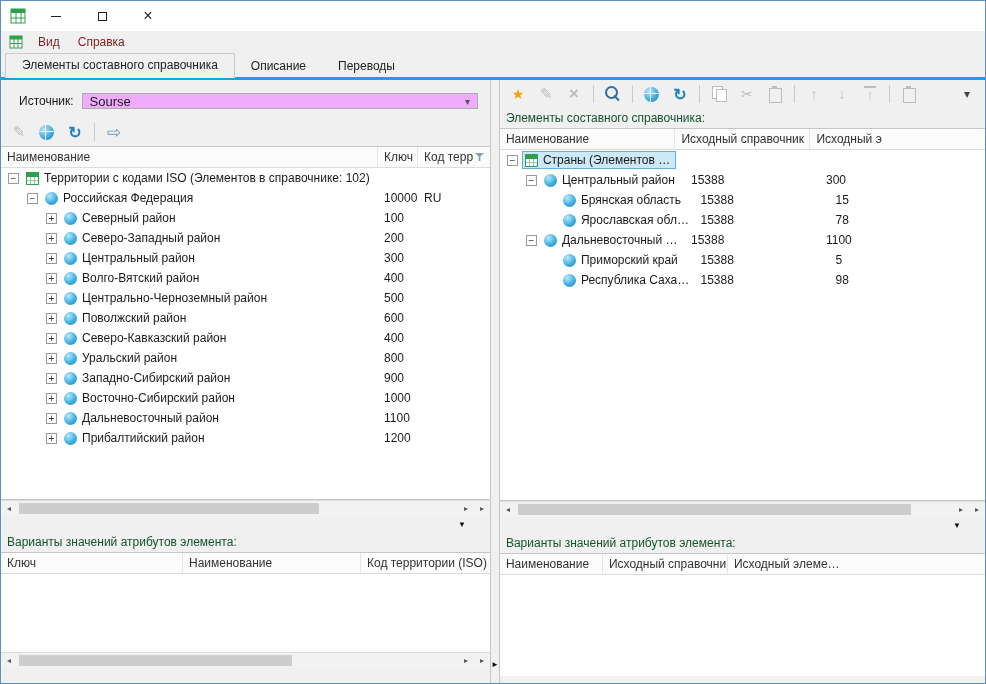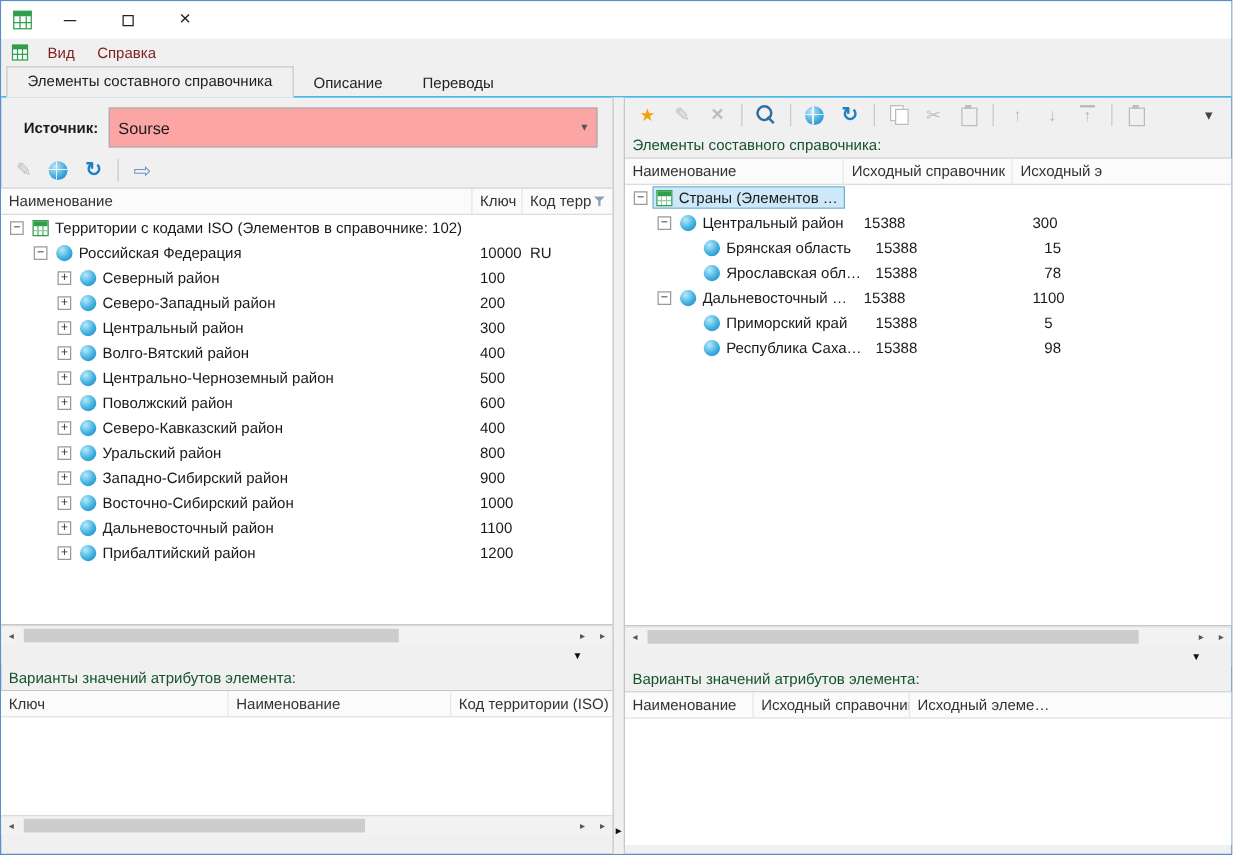--- a/index.html
+++ b/index.html
@@ -15,35 +15,35 @@
   .glyph-min{width:10px;height:1px;background:#222}
   .glyph-max{width:9px;height:9px;border:1px solid #222;background:transparent}
   .glyph-close{font-size:16px;line-height:16px}
 
   
   .menubar{flex:0 0 22px;display:flex;align-items:center;background:#f0f0f0;padding-left:6px}
   .menu-app{margin:0 6px 0 2px;display:flex}
   .menu-item{padding:3px 9px;color:#7f1d1d}
 
   
-  .tabs{flex:0 0 25px;display:flex;align-items:flex-end;background:#f0f0f0;border-bottom:1px solid #0ea5e9;padding-left:4px}
+  .tabs{flex:0 0 25px;display:flex;align-items:flex-end;background:#f0f0f0;border-bottom:3px solid #0ea5e9;padding-left:4px}
   .tab{padding:4px 16px 5px;color:#222;margin-bottom:-1px}
   .tab.active{background:#f0f0f0;border:1px solid #c8c8c8;border-bottom:1px solid #f0f0f0}
 
   
   .content{flex:1;display:flex;min-height:0}
   .panel{display:flex;flex-direction:column;min-width:0;min-height:0}
   .panel.left{flex:0 0 489px}
   .panel.right{flex:1}
   .splitter{flex:0 0 8px;background:#f0f0f0;border-left:1px solid #c6c6c6;border-right:1px solid #c6c6c6;display:flex;flex-direction:column;justify-content:flex-end;align-items:center;padding-bottom:14px}
   .splitter-arrow{font-size:8px;color:#111}
 
   .source-row{display:flex;align-items:center;margin:8px 12px 4px 18px;gap:8px;flex:0 0 26px}
-  .source-label{font-weight:bold}
-  .combo{flex:1;height:32px;border:1px solid #a9acb0;background:#fca5a5;display:flex;align-items:center;padding:0 7px;font-size:13px}
+  .source-label{font-weight:normal}
+  .combo{flex:1;height:16px;border:1px solid #a9acb0;background:#f0abfc;display:flex;align-items:center;padding:0 7px;font-size:13px}
   .combo-arrow{margin-left:auto;color:#555;font-size:10px}
 
   .toolbar{flex:0 0 28px;display:flex;align-items:center;padding:0 6px;gap:4px}
   .tb-btn{width:24px;height:22px;display:flex;align-items:center;justify-content:center;position:relative;color:#5c5c5c}
   .tb-btn.disabled{color:#bcbcbc}
   .tb-sep{width:1px;height:18px;background:#c9c9c9;margin:0 3px}
   .tb-end{margin-left:auto}
 
   .ico-pencil::before{content:"✎";font-size:15px}
   .ico-star::before{content:"★";font-size:14px;color:#f0a30a}

